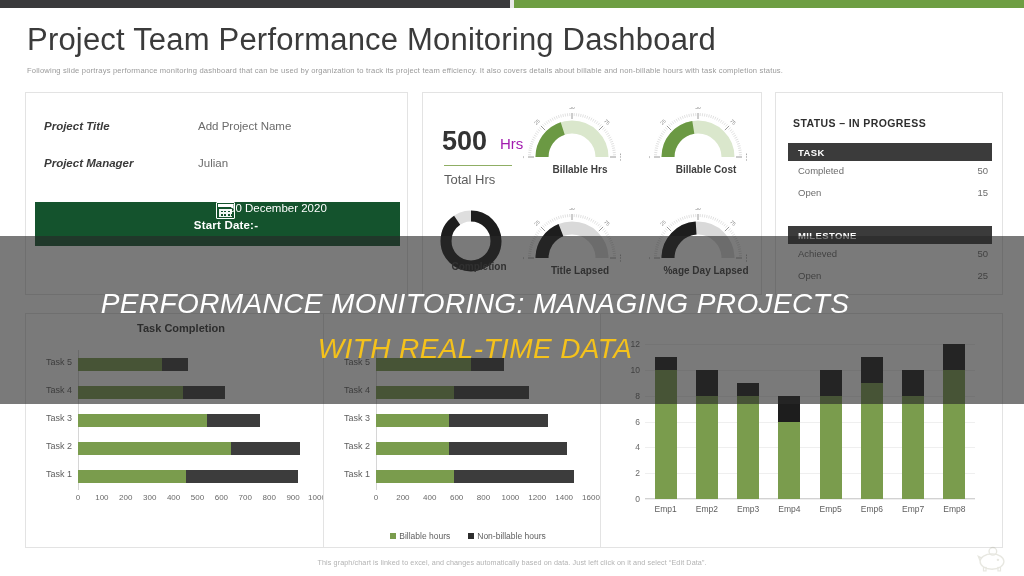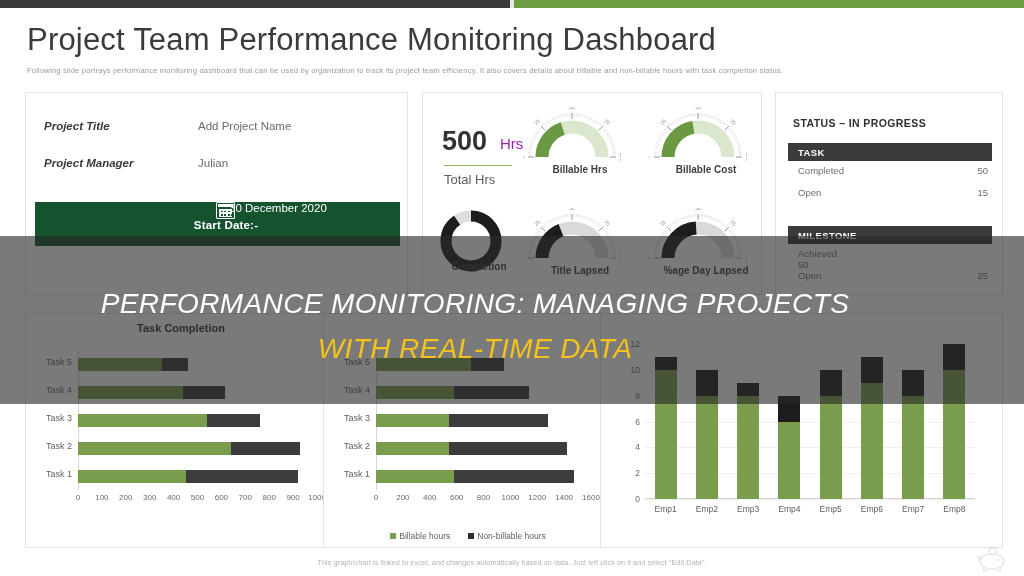--- a/index.html
+++ b/index.html
@@ -81,21 +81,21 @@
 
   
   .status-head { position:absolute; left:17px; top:24px; font-size:10.5px; font-weight:bold;
                  color:#2f2f2f; letter-spacing:.4px; }
   .sec-head { position:absolute; left:12px; width:204px; height:18px; background:#3b3b3b;
               color:#fff; font-size:9.5px; font-weight:bold; letter-spacing:.4px;
               display:flex; align-items:center; padding-left:10px; }
   #sh-task { top:50px; } #sh-mile { top:133px; }
   .srow { position:absolute; left:22px; width:190px; font-size:9.5px; color:#6c6c6c;
           display:flex; justify-content:space-between; }
-  #sr1 { top:72px; } #sr2 { top:94px; } #sr3 { top:155px;flex-direction:column; } #sr4 { top:177px; }
+  #sr1 { top:72px; } #sr2 { top:94px; } #sr3 { top:155px; } #sr4 { top:177px; }
 
   
   .chart-title { position:absolute; left:0; width:100%; text-align:center; top:8px;
                  font-size:11px; font-weight:bold; color:#333; }
 
   .hbar-plot { position:absolute; }
   #plot1 { left:52px; top:36px; width:239px; height:140px; }
   #plot2 { left:52px; top:36px; width:215px; height:140px; }
   .hrow { position:absolute; left:0; width:100%; height:28px; }
   .hrow-label { position:absolute; right:calc(100% + 6px); top:7px; font-size:9px; color:#5e5e5e;

